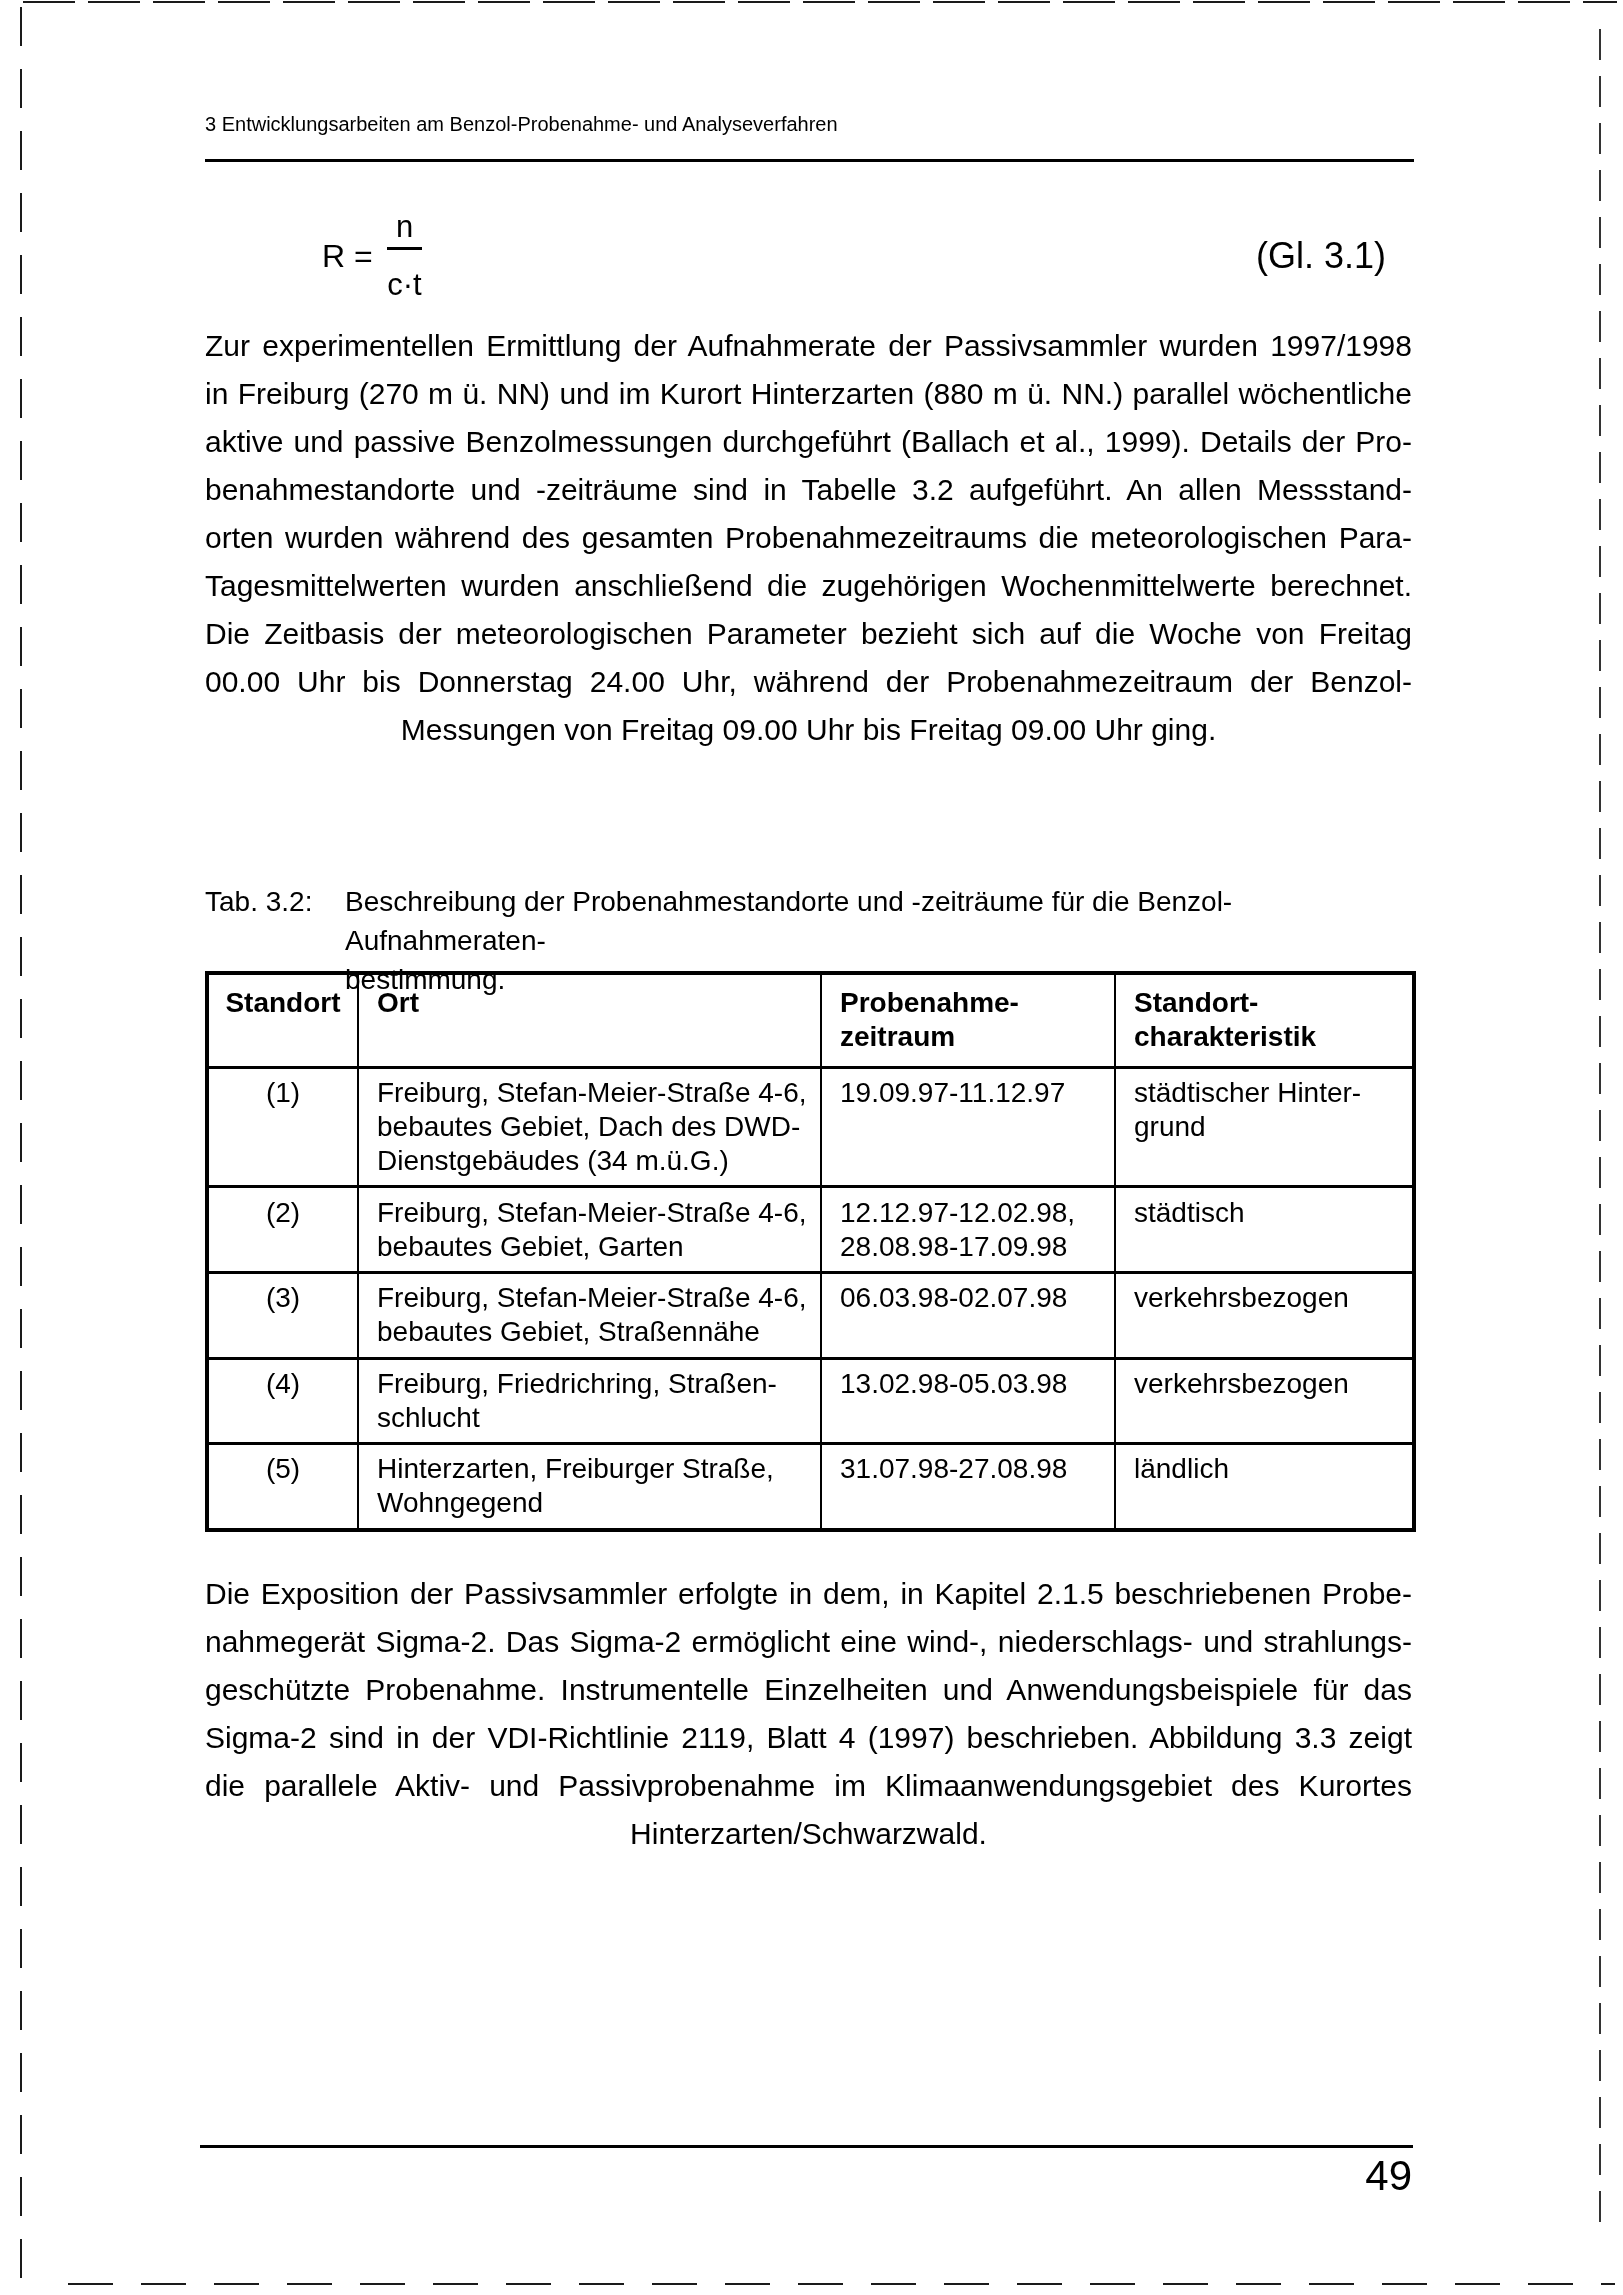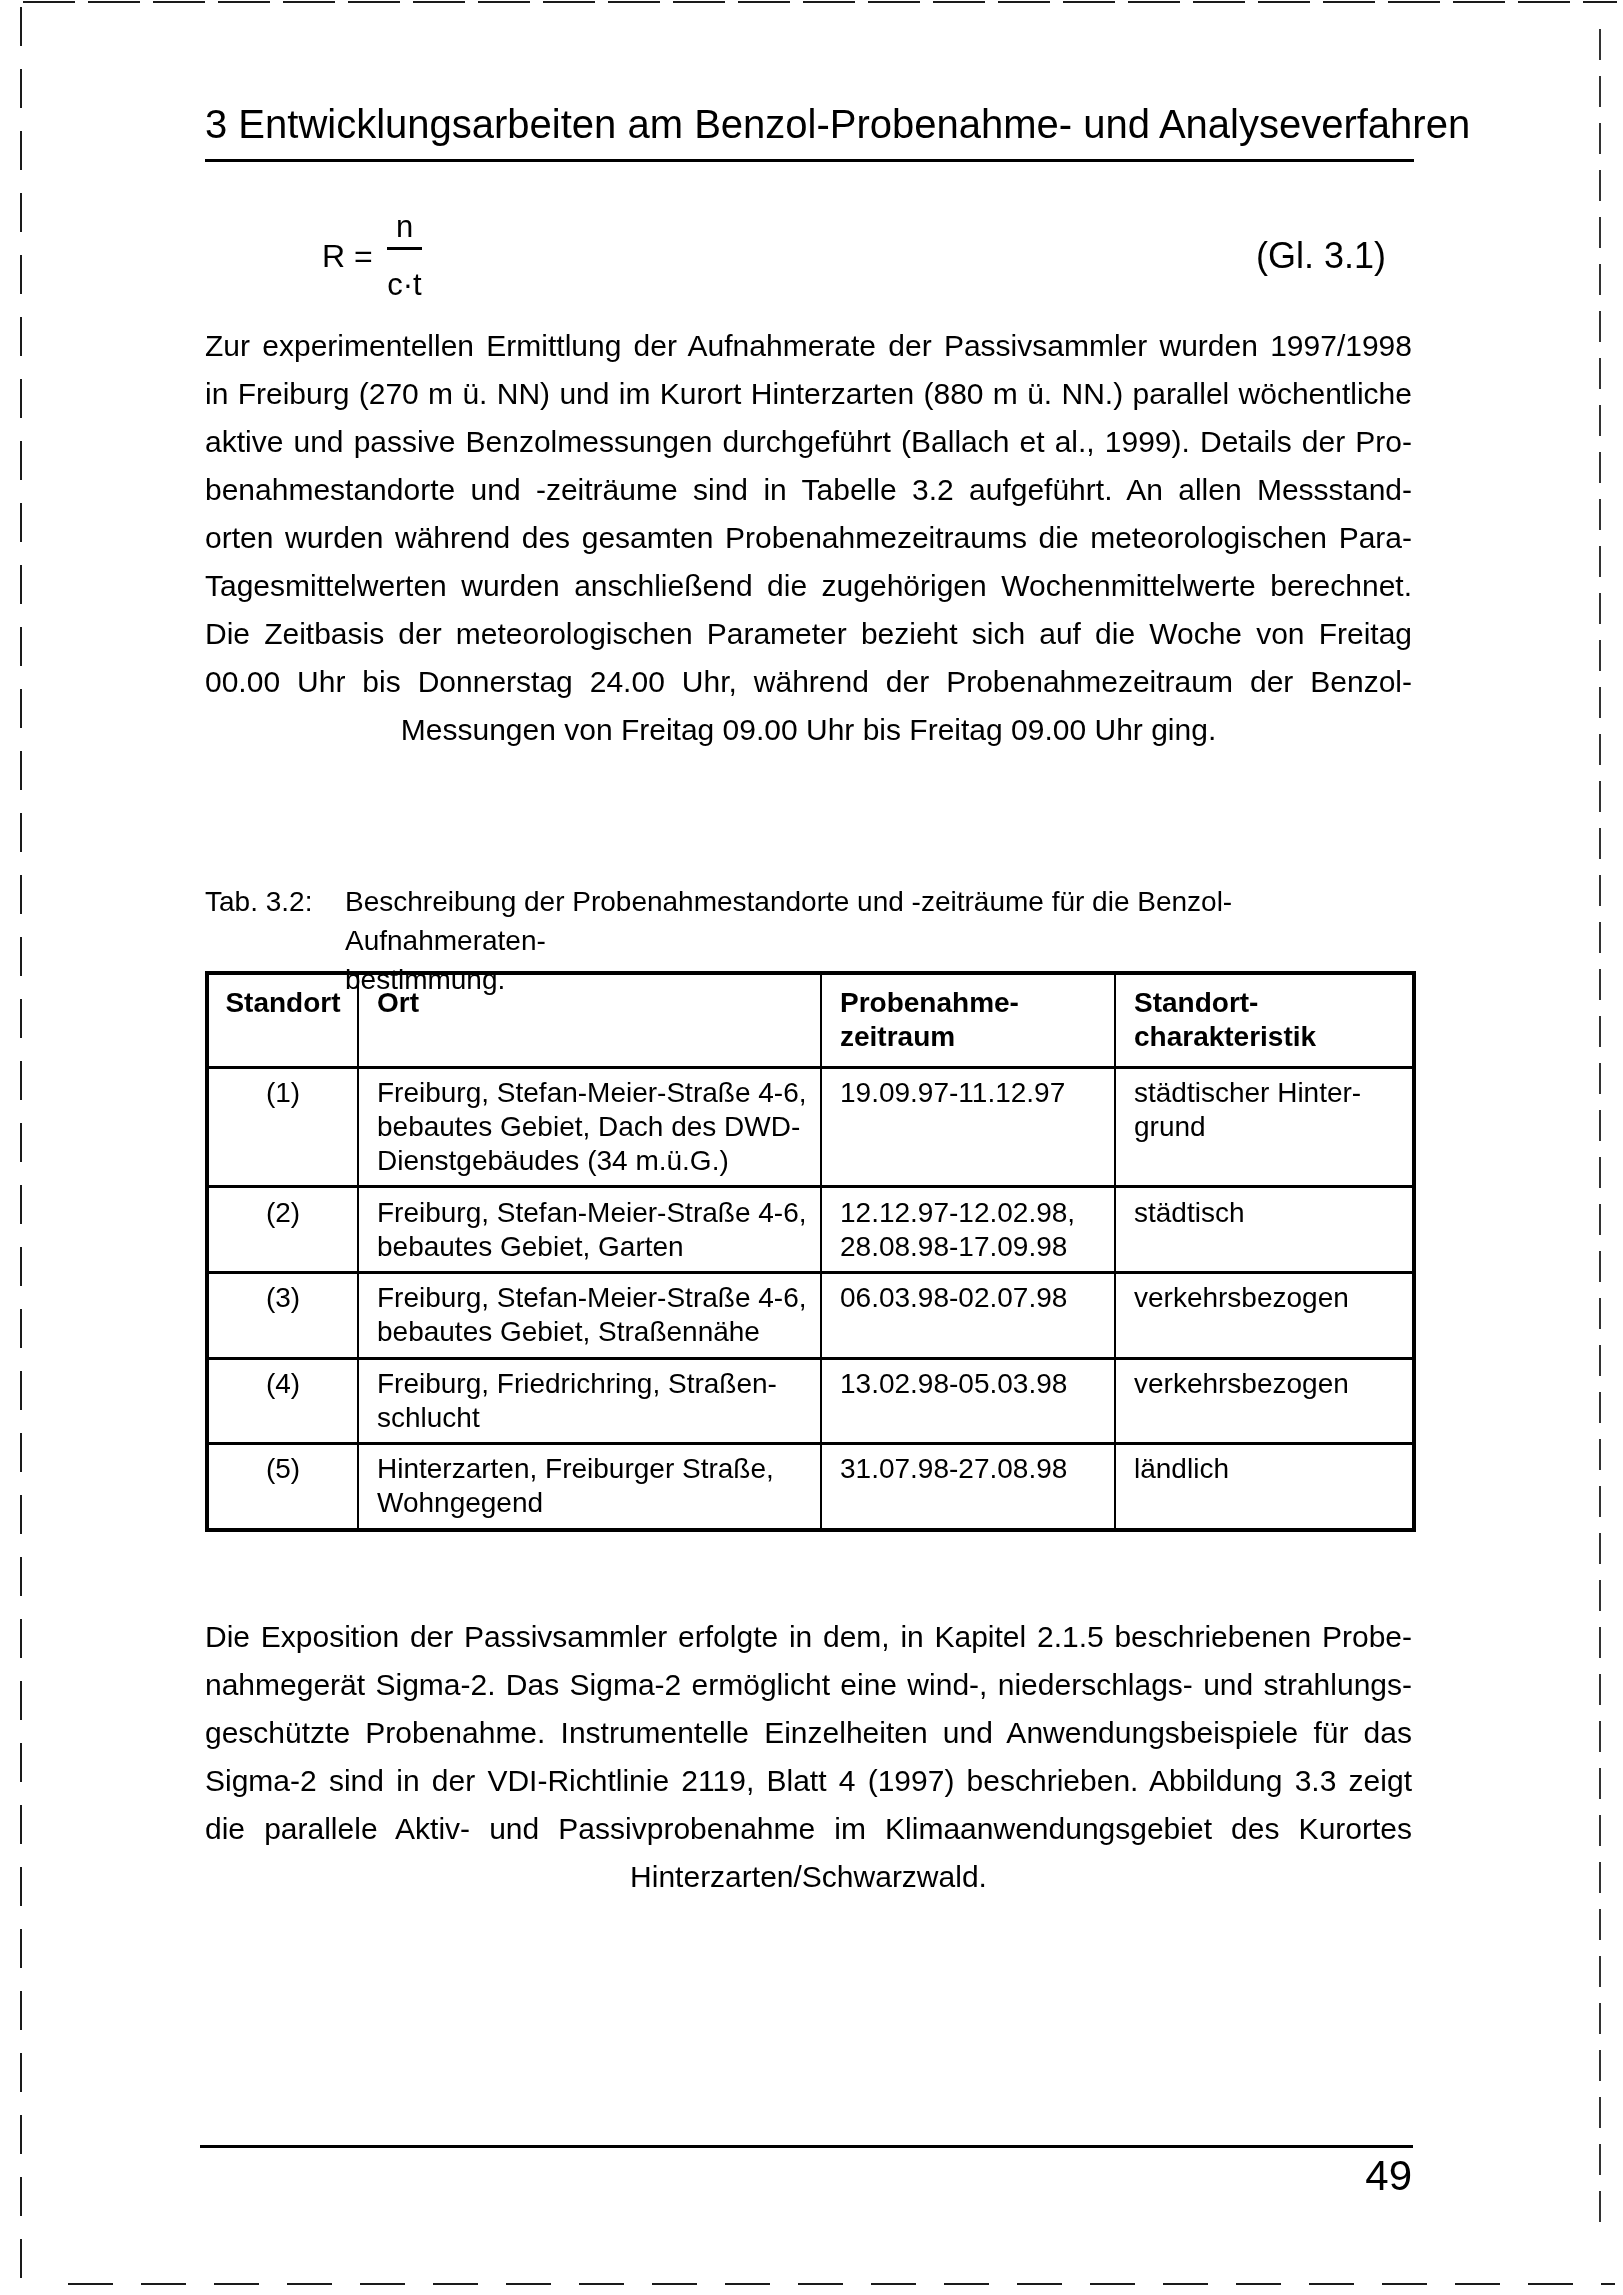--- a/index.html
+++ b/index.html
@@ -14,32 +14,32 @@
   
   #edge-top{top:0.8px;left:23px;width:1594px;height:2.4px;
     background:repeating-linear-gradient(90deg,#1a1a1a 0 52px,transparent 52px 65px)}
   #edge-left{top:6.5px;left:19.5px;width:2.4px;height:2278px;
     background:repeating-linear-gradient(180deg,#1a1a1a 0 39px,transparent 39px 62px)}
   #edge-right{top:29px;left:1599px;width:1.6px;height:2205px;
     background:repeating-linear-gradient(180deg,#333 0 31px,transparent 31px 47px)}
   #edge-bottom{top:2283px;left:68px;width:1547px;height:2.4px;
     background:repeating-linear-gradient(90deg,#1a1a1a 0 45px,transparent 45px 73px)}
 
-  #chapter-title{top:106px;left:205px;width:1207px;text-align:left;font-size:40px;line-height:36px;white-space:nowrap}
+  #chapter-title{top:106px;left:205px;width:1207px;text-align:left;font-size:20px;line-height:36px;white-space:nowrap}
   #title-rule{top:159px;left:205px;width:1209px;height:3.2px;background:#000}
 
   #formula{left:322px;top:209px;display:flex;align-items:center;gap:14.6px;font-size:32px}
   .frac{display:inline-flex;flex-direction:column;text-align:center;font-size:31px;line-height:36px}
   .frac .num{border-bottom:3.2px solid #000;padding:0 6.5px 2.4px}
   .frac .den{padding-top:17px}
   #eq-label{left:1256px;top:235px;font-size:36px}
 
   .para{left:205px;width:1207px;font-size:30px;line-height:48px}
   #p1{top:322px}
-  #p2{top:1613px}
+  #p2{top:1570px}
   .pline{text-align:justify;text-align-last:justify}
   .para div.pline:last-of-type{text-align:center;text-align-last:auto}
 
   #caption{left:205px;top:882px;width:1207px;display:flex;font-size:28px;line-height:39px}
   #caption .cap-label{width:140px;flex:none}
   #caption .cap-lines{flex:1}
 
   #table-wrap{left:205px;top:971px;width:1194px}
   table.t{border-collapse:collapse;width:100%;table-layout:fixed;border:4px solid #000}
   .t th,.t td{

